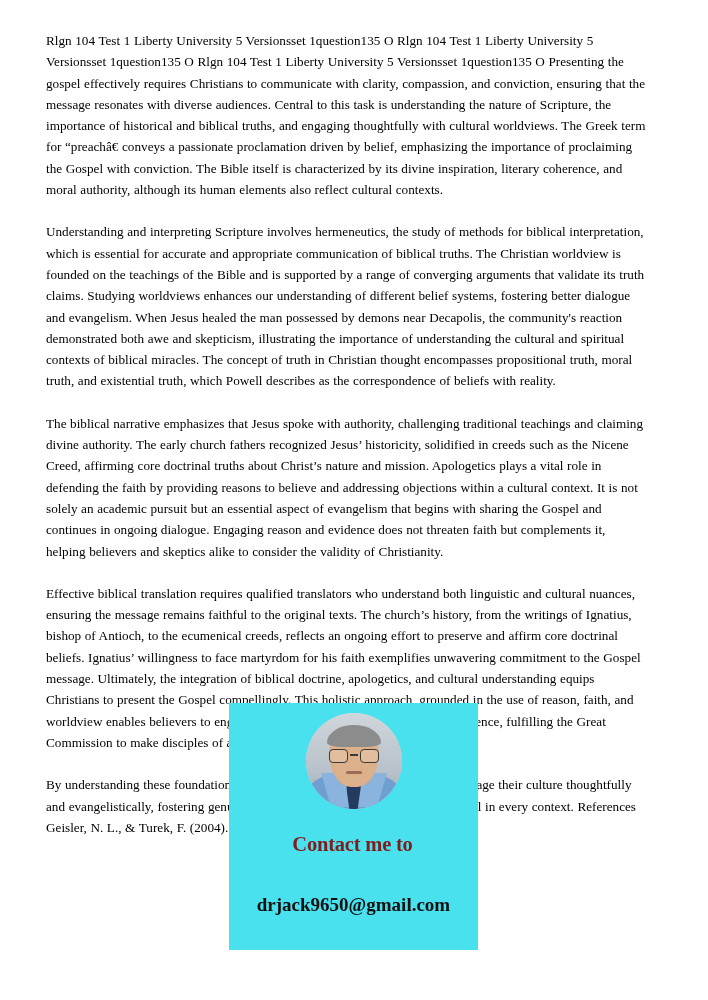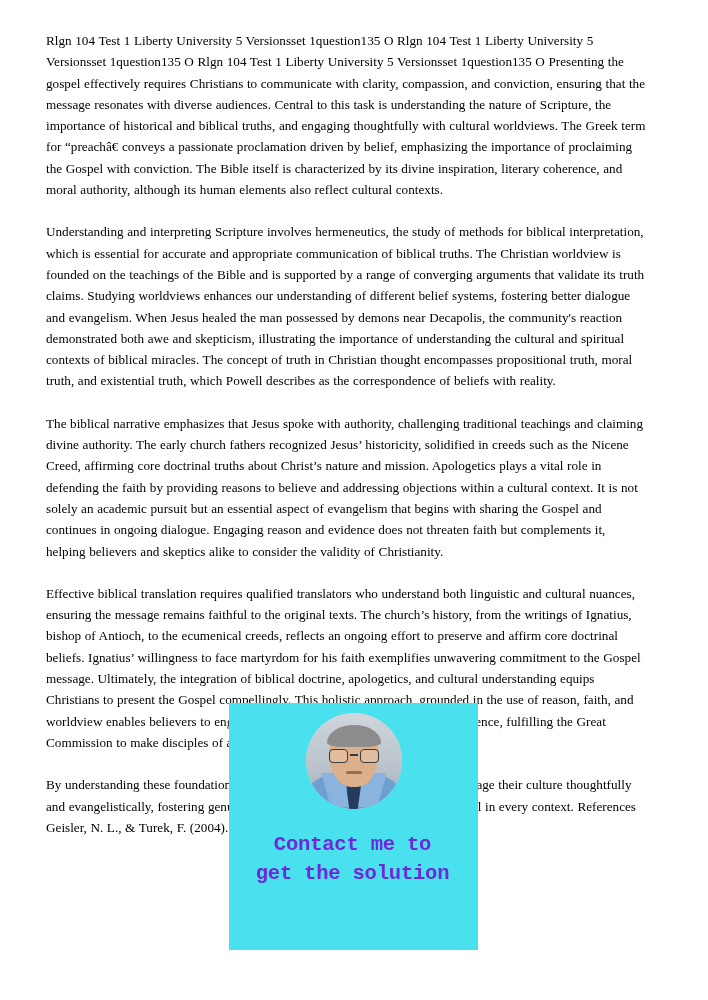--- a/index.html
+++ b/index.html
@@ -159,24 +159,24 @@
     width: 16px;
     height: 3px;
     background: #9c6a55;
     border-radius: 2px;
   }
   #card-line1, #card-line2 {
     position: absolute;
     left: 0;
     width: 247px;
     text-align: center;
-    font-family: Liberation Mono, monospace;
+    font-family: Liberation Serif, serif;
     font-weight: bold;
     font-size: 20.5px;
-    color: #6d28d9;
+    color: #7f1d1d;
     letter-spacing: -0.2px;
   }
   #card-line1 { top: 130px; }
   #card-line2 { top: 159px; }
   #card-email {
     position: absolute;
     left: 0;
     top: 191px;
     width: 249px;
     text-align: center;
@@ -208,16 +208,16 @@
       <div class="pt-tie"></div>
       <div class="pt-neck"></div>
       <div class="pt-face"></div>
       <div class="pt-hair"></div>
       <div class="pt-glass-l"></div>
       <div class="pt-glass-r"></div>
       <div class="pt-bridge"></div>
       <div class="pt-mouth"></div>
     </div>
     <div id="card-line1">Contact me to</div>
-    <div id="card-line2">get the solution</div>
+    <div id="card-email">drjack9650@gmail.com</div>
   </div>
 
 </div>
 
 </body></html>

